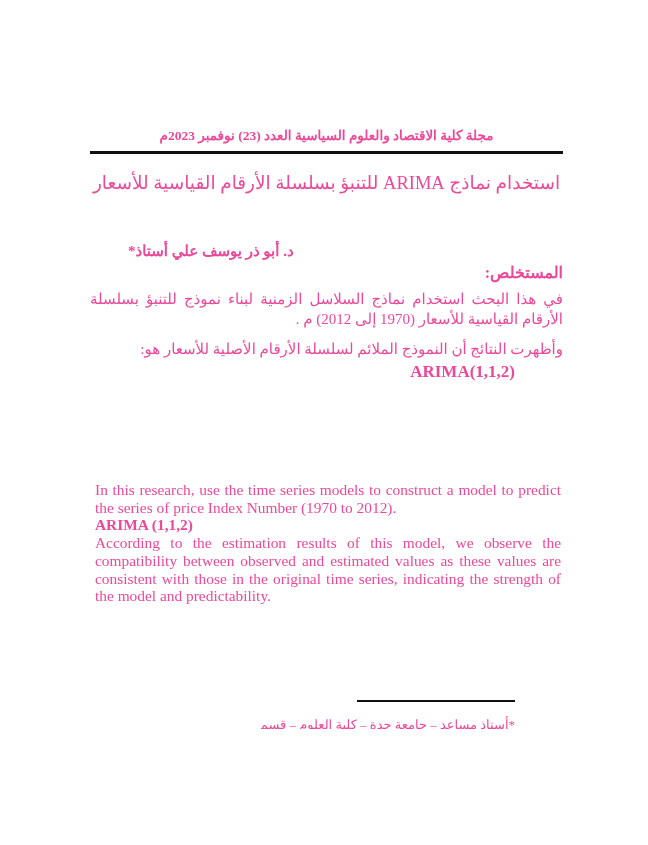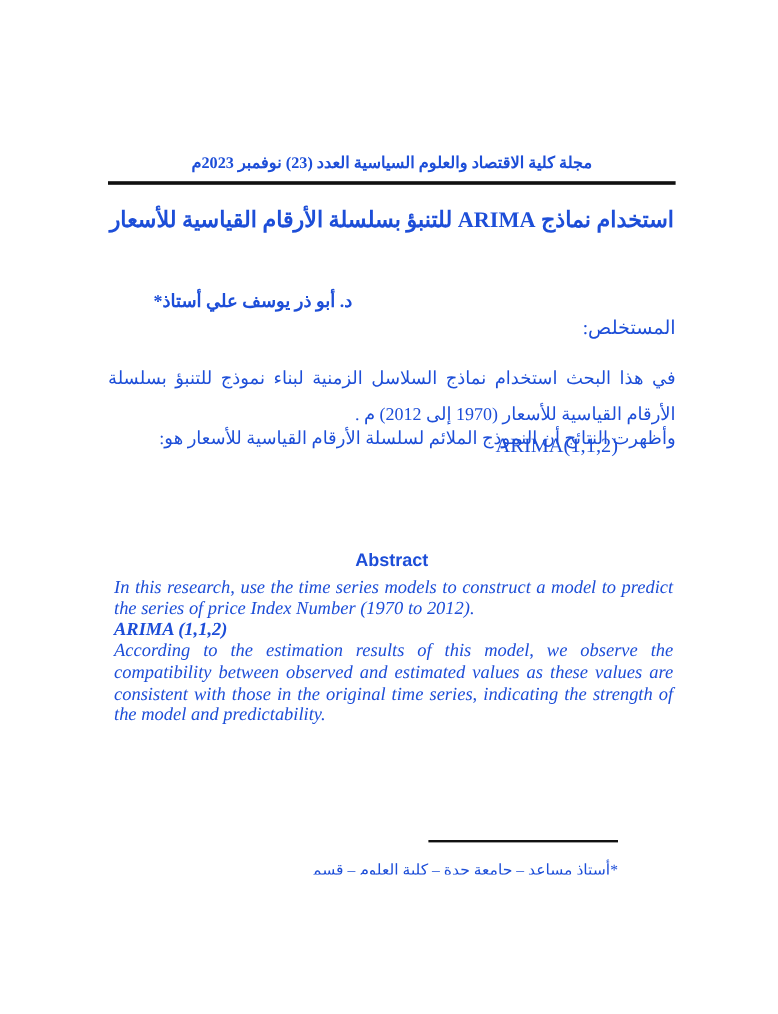--- a/index.html
+++ b/index.html
@@ -5,21 +5,21 @@
   html, body {
     margin: 0;
     padding: 0;
     background: #ffffff;
   }
   .page {
     position: relative;
     width: 648px;
     height: 729px;
     background: #ffffff;
-    color: #1d4ed8;
+    color: #ec4899;
     font-family: "Liberation Serif", serif;
     overflow: hidden;
   }
 
   
   .journal-header {
     position: absolute;
     left: 90px;
     top: 127px;
     width: 473px;
@@ -38,21 +38,21 @@
     background: #111;
   }
 
   
   .title-line {
     position: absolute;
     left: 90px;
     width: 473px;
     text-align: center;
     direction: rtl;
-    font-weight: bold;
+    font-weight: normal;
     font-size: 18.5px;
     white-space: nowrap;
   }
   .title-line-1 { top: 172px; }
   .title-line-2 { top: 209px; }
 
   .author {
     position: absolute;
     left: 128px;
     top: 242px;
@@ -61,41 +61,40 @@
     font-size: 15px;
     white-space: nowrap;
   }
 
   
   .ar-heading {
     position: absolute;
     right: 85px;
     top: 263px;
     direction: rtl;
-    font-weight: normal;
+    font-weight: bold;
     font-size: 16px;
   }
   .ar-par {
     position: absolute;
     left: 90px;
     width: 473px;
     direction: rtl;
     text-align: justify;
     font-size: 15px;
-    line-height: 30px;
-    margin-top: 12px;
+    line-height: 20px;
   }
   .ar-par-1 { top: 289px; }
   .ar-result { top: 339px; text-align: right; }
   .ar-model {
     position: absolute;
     right: 133px;
     top: 362px;
     direction: ltr;
-    font-weight: normal;
+    font-weight: bold;
     font-size: 17px;
   }
   .ar-par-2 { top: 386px; }
 
   
   .en-heading {
     position: absolute;
     left: 90px;
     top: 459px;
     width: 473px;
@@ -108,21 +107,20 @@
     position: absolute;
     left: 95px;
     top: 481px;
     width: 466px;
     font-size: 15.4px;
     line-height: 17.7px;
   }
   .en-block p {
     margin: 0;
     text-align: justify;
-    font-style: italic;
   }
   .en-model {
     font-weight: bold;
     text-align: left !important;
   }
 
   
   .footnote-rule {
     position: absolute;
     left: 357px;
@@ -174,26 +172,25 @@
 
   <div class="title-line title-line-1">استخدام نماذج ARIMA للتنبؤ  بسلسلة الأرقام القياسية للأسعار</div>
 
 
   <div class="author">د. أبو ذر يوسف علي أستاذ*</div>
 
   <div class="ar-heading">المستخلص:</div>
 
   <div class="ar-par ar-par-1">في هذا البحث استخدام نماذج السلاسل الزمنية لبناء نموذج للتنبؤ بسلسلة الأرقام القياسية للأسعار (1970 إلى 2012) م .</div>
 
-  <div class="ar-par ar-result">وأظهرت النتائج أن النموذج الملائم لسلسلة الأرقام القياسية للأسعار هو:</div>
+  <div class="ar-par ar-result">وأظهرت النتائج أن النموذج الملائم لسلسلة الأرقام الأصلية للأسعار هو:</div>
 
   <div class="ar-model">ARIMA(1,1,2)</div>
 
 
-  <div class="en-heading">Abstract</div>
 
   <div class="en-block">
     <p>In this research, use the time series models to construct a model to predict the series of price Index Number (1970 to 2012).</p>
     <p class="en-model">ARIMA (1,1,2)</p>
     <p>According to the estimation results of this model, we observe the compatibility between observed and estimated values as these values are consistent with those in the original time series, indicating the strength of the model and predictability.</p>
   </div>
 
   <div class="footnote-rule"></div>
 
   <div class="footnote">*أستاذ مساعد – جامعة جدة – كلية العلوم – قسم الرياضيات.</div>

